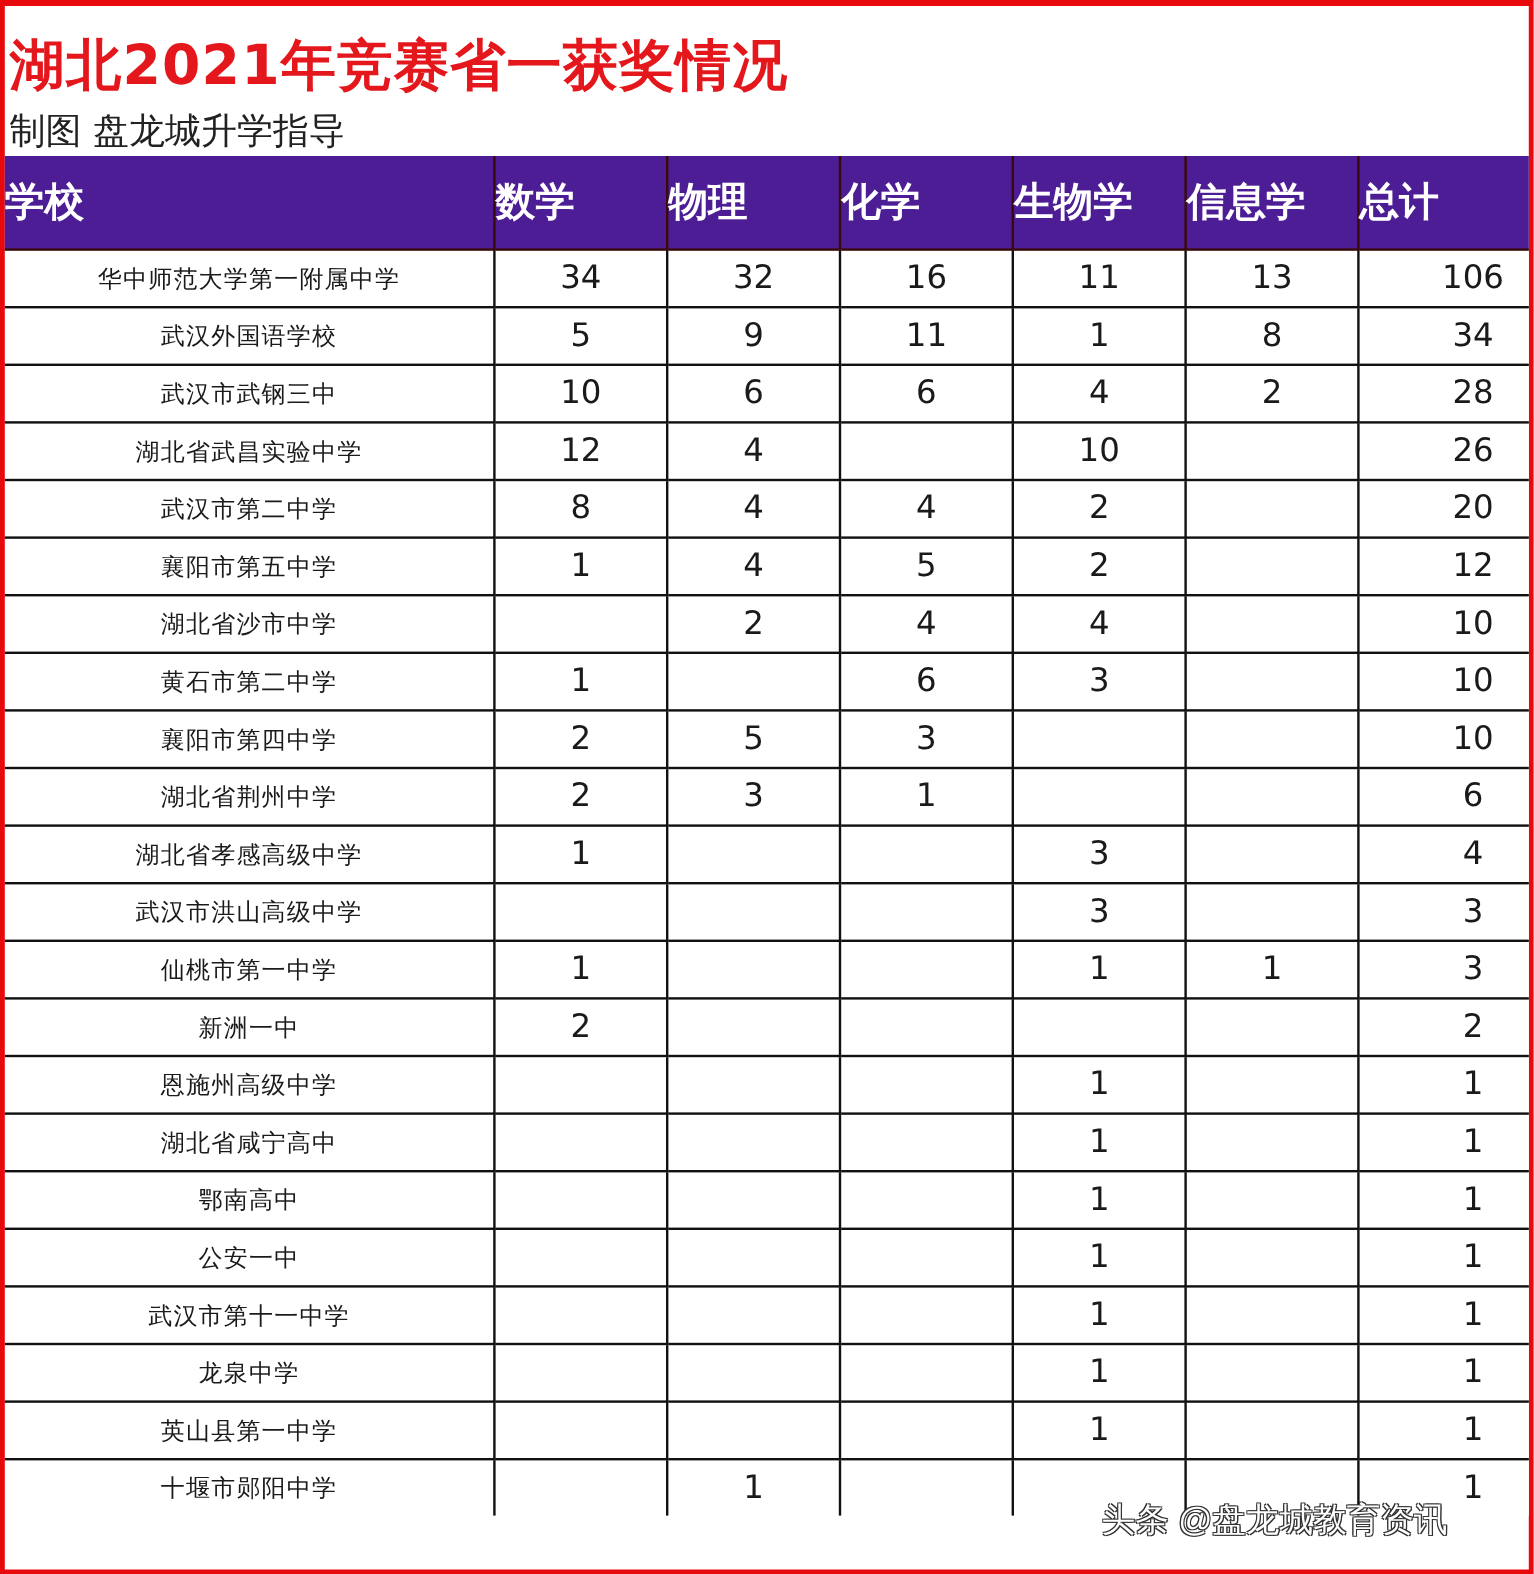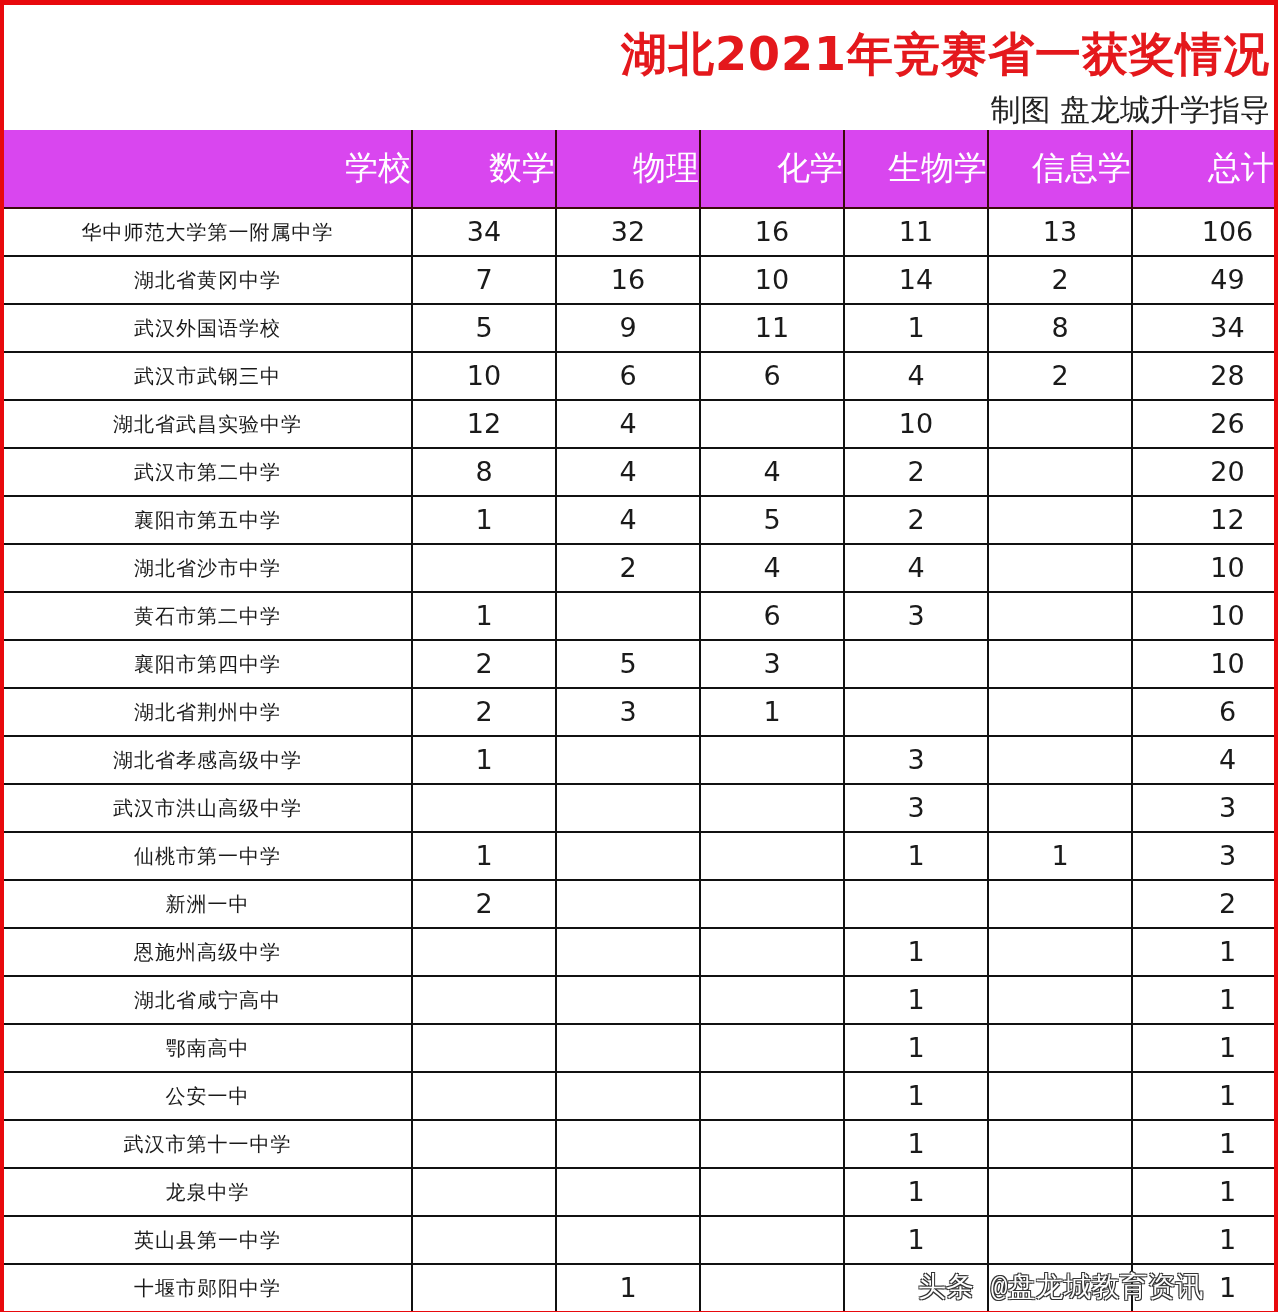--- a/index.html
+++ b/index.html
@@ -1,58 +1,58 @@
 <!DOCTYPE html>
 <html><head>
   <meta charset="utf-8">
   <style>
     html, body { margin: 0; padding: 0; background: #ffffff; }
     body { width: 1278px; height: 1312px; overflow: hidden; position: relative; }
     .frame {
       position: absolute; left: 0; top: 0; width: 1278px; height: 1312px;
       box-sizing: border-box; border: 4px solid #e8090d; border-top-width: 5px; background: #fff;
     }
-    .title-area { position: absolute; left: 4px; right: 4px; top: 5px; height: 125px; background: #fff; text-align: right; }
+    .title-area { position: absolute; left: 4px; right: 4px; top: 5px; height: 125px; background: #fff; text-align: left; }
     .main-title {
       position: absolute; left: 0; right: 0; top: 14px;
       font-family: "DejaVu Sans", sans-serif; font-weight: bold; font-size: 46px;
       color: #e4181c; letter-spacing: 1px; line-height: 60px;
     }
     .sub-title {
       position: absolute; left: 0; right: 0; top: 80px;
       font-family: "DejaVu Sans", sans-serif; font-size: 30px; color: #222;
       line-height: 40px;
     }
     table.awards {
       position: absolute; left: 4px; top: 130px; width: 1270px;
       border-collapse: collapse; table-layout: fixed;
       font-family: "DejaVu Sans", sans-serif;
     }
     table.awards col.c-school { width: 408px; }
     table.awards col.c-num { width: 144px; }
     table.awards col.c-total { width: 142px; }
     thead th {
-      background: #d946ef; color: #fff; font-weight: normal; font-size: 33px;
+      background: #4c1d95; color: #fff; font-weight: bold; font-size: 33px;
       height: 77px; padding: 0; border-right: 2px solid #3a0a0a; border-bottom: 2px solid #3a0a0a;
-      text-align: right; vertical-align: middle;
+      text-align: left; vertical-align: middle;
     }
     thead th:last-child { border-right: none; }
     tbody td {
       height: 46px; padding: 0; text-align: center; vertical-align: middle;
       font-size: 27px; color: #1a1a1a; border: 2px solid #111; background: #fff;
       line-height: 46px; white-space: nowrap; overflow: hidden;
     }
     tbody td:first-child { border-left: none; font-size: 20px; letter-spacing: 1px; }
     tbody td:last-child { border-right: none; padding-left: 48px; }
     tbody tr:last-child td { border-bottom: none; }
     .watermark {
       position: absolute; left: 918px; top: 1248px;
-      font-family: Liberation Mono, monospace; font-size: 28px; color: #ffffff;
+      font-family: Liberation Sans, sans-serif; font-size: 28px; color: #ffffff;
       text-shadow: 1px 1px 0 #333, -1px -1px 0 #333, 1px -1px 0 #333, -1px 1px 0 #333;
-      letter-spacing: 0px; white-space: nowrap; margin-top: 20px;
+      letter-spacing: 0px; white-space: nowrap;
     }
   </style>
 </head>
 <body>
 
 <div class="frame">
   <div class="title-area">
     <div class="main-title">湖北2021年竞赛省一获奖情况</div>
     <div class="sub-title">制图 盘龙城升学指导</div>
   </div>
@@ -83,29 +83,20 @@
       <tr>
         <td>华中师范大学第一附属中学</td>
         <td>34</td>
         <td>32</td>
         <td>16</td>
         <td>11</td>
         <td>13</td>
         <td>106</td>
       </tr>
       <tr>
-        <td>湖北省黄冈中学</td>
-        <td>7</td>
-        <td>16</td>
-        <td>10</td>
-        <td>14</td>
-        <td>2</td>
-        <td>49</td>
-      </tr>
-      <tr>
         <td>武汉外国语学校</td>
         <td>5</td>
         <td>9</td>
         <td>11</td>
         <td>1</td>
         <td>8</td>
         <td>34</td>
       </tr>
       <tr>
         <td>武汉市武钢三中</td>

